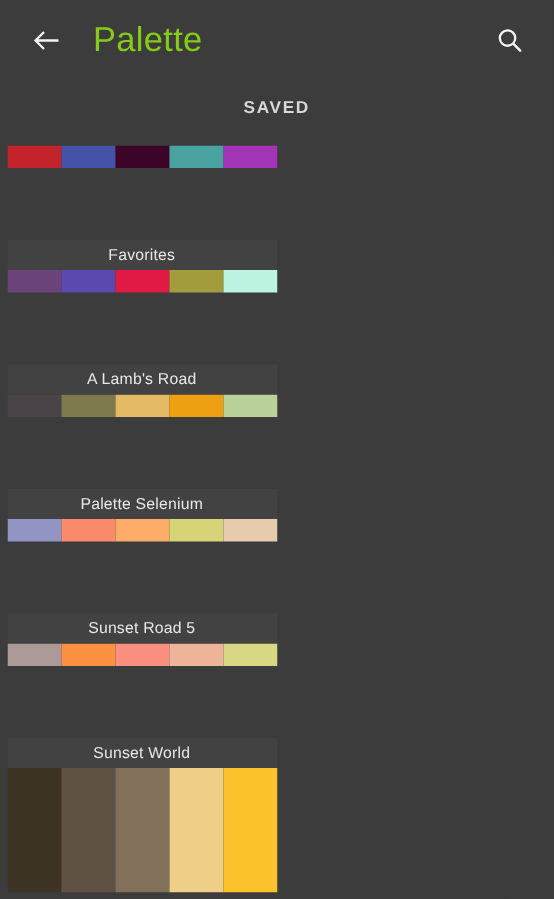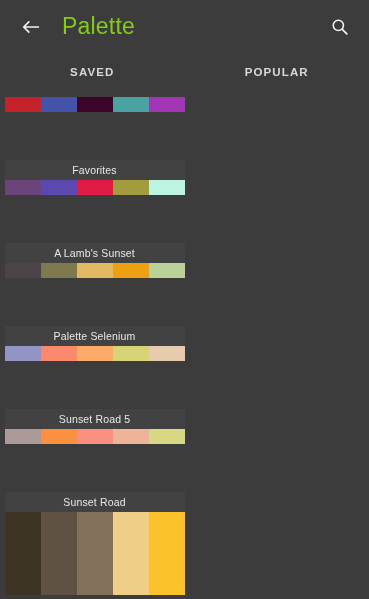--- a/index.html
+++ b/index.html
@@ -149,24 +149,20 @@
         </svg>
       </span>
     </div>
   </div>
 
   <div class="tabbar">
     <div class="tab">
       <span class="tab-label">SAVED</span>
 
     </div>
-    <div class="tab">
-      <span class="tab-label">POPULAR</span>
-
-    </div>
   </div>
 
   <div class="grid" id="palette-grid">
       <div class="card">
         <div class="swatches">
           <div class="swatch" style="background: rgb(196, 35, 43);"></div>
           <div class="swatch" style="background: rgb(68, 83, 168);"></div>
           <div class="swatch" style="background: rgb(60, 4, 40);"></div>
           <div class="swatch" style="background: rgb(74, 163, 160);"></div>
           <div class="swatch" style="background: rgb(162, 53, 181);"></div>
@@ -174,21 +170,21 @@
         <div class="card-label">Favorites</div>
       </div>
       <div class="card">
         <div class="swatches">
           <div class="swatch" style="background: rgb(107, 69, 121);"></div>
           <div class="swatch" style="background: rgb(91, 73, 176);"></div>
           <div class="swatch" style="background: rgb(225, 26, 69);"></div>
           <div class="swatch" style="background: rgb(163, 156, 61);"></div>
           <div class="swatch" style="background: rgb(189, 243, 225);"></div>
         </div>
-        <div class="card-label">A Lamb's Sunset</div>
+        <div class="card-label">A Lamb's Road</div>
       </div>
       <div class="card">
         <div class="swatches">
           <div class="swatch" style="background: rgb(74, 67, 72);"></div>
           <div class="swatch" style="background: rgb(127, 122, 78);"></div>
           <div class="swatch" style="background: rgb(228, 185, 99);"></div>
           <div class="swatch" style="background: rgb(237, 160, 17);"></div>
           <div class="swatch" style="background: rgb(187, 209, 154);"></div>
         </div>
         <div class="card-label">Palette Selenium</div>
@@ -204,21 +200,21 @@
         <div class="card-label">Sunset Road 5</div>
       </div>
       <div class="card">
         <div class="swatches">
           <div class="swatch" style="background: rgb(171, 154, 152);"></div>
           <div class="swatch" style="background: rgb(251, 144, 64);"></div>
           <div class="swatch" style="background: rgb(251, 144, 128);"></div>
           <div class="swatch" style="background: rgb(238, 180, 154);"></div>
           <div class="swatch" style="background: rgb(216, 215, 131);"></div>
         </div>
-        <div class="card-label">Sunset Road</div>
+        <div class="card-label">Sunset World</div>
       </div>
       <div class="card">
         <div class="swatches">
           <div class="swatch" style="background: rgb(62, 52, 37);"></div>
           <div class="swatch" style="background: rgb(95, 82, 69);"></div>
           <div class="swatch" style="background: rgb(131, 112, 91);"></div>
           <div class="swatch" style="background: rgb(239, 206, 135);"></div>
           <div class="swatch" style="background: rgb(251, 194, 44);"></div>
         </div>
       </div>

